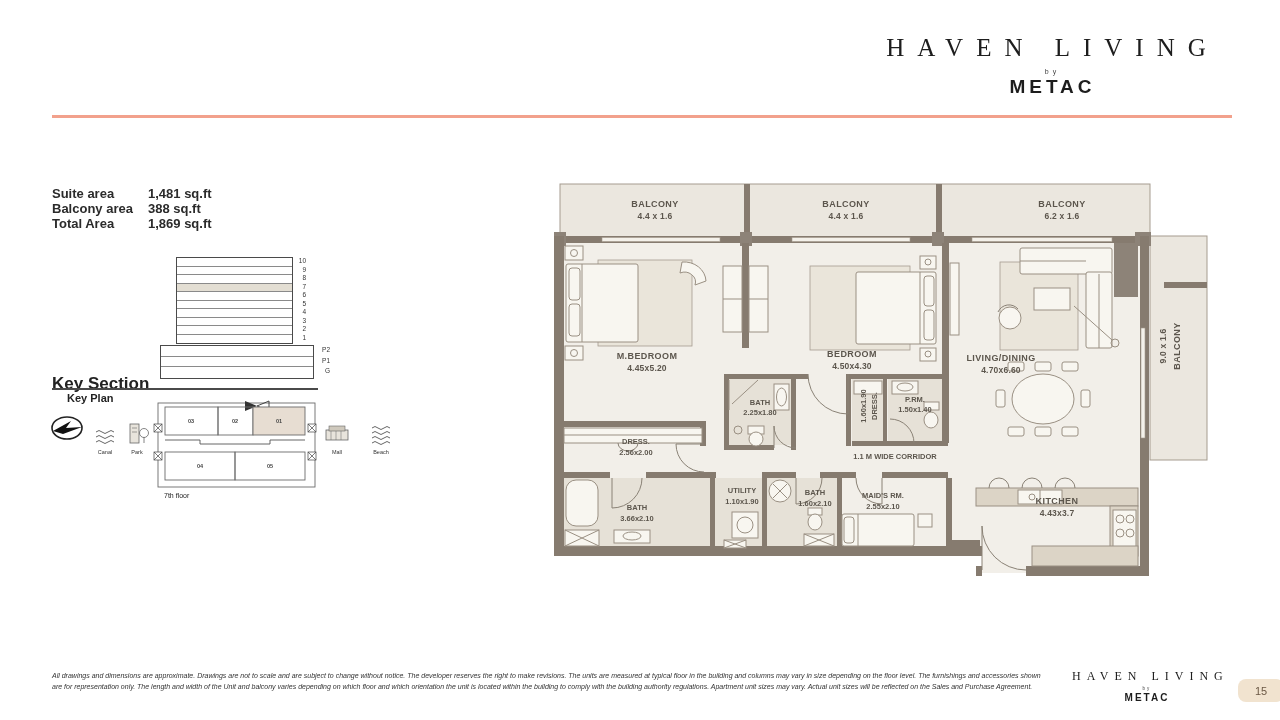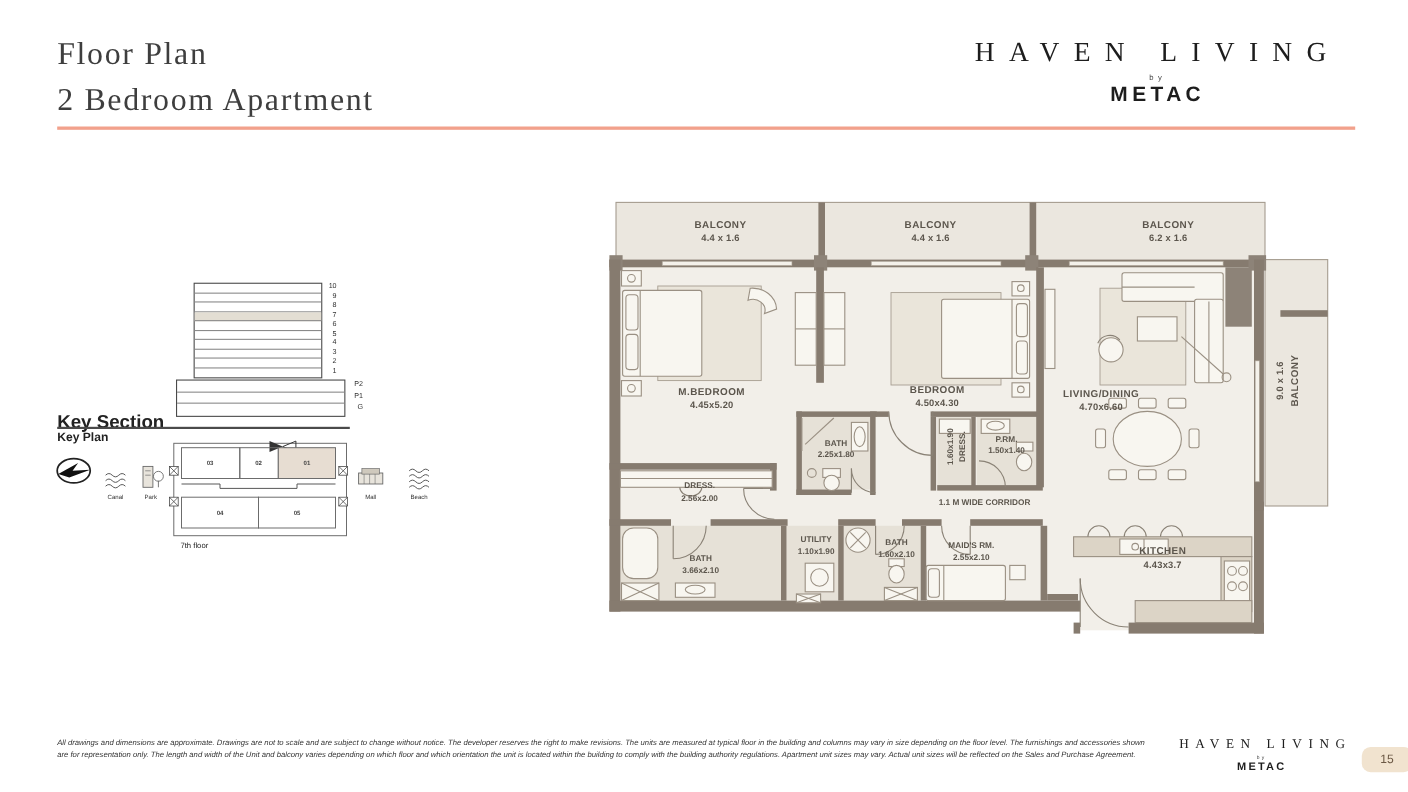--- a/index.html
+++ b/index.html
@@ -27,21 +27,21 @@
   .ks-row { position:relative; height:8.5px; border-bottom:1px solid #8a8a8a; }
   .ks-row:last-child { border-bottom:none; }
   .ks-row.hl { background:#e3ded3; }
   .ks-num { position:absolute; right:-14px; top:-1px; font-size:6.5px; color:#333; }
   .ks-base { position:absolute; left:160px; top:345px; width:154px; border:1px solid #4a4a4a; background:#fff; }
   .ks-brow { position:relative; height:10.5px; border-bottom:1px solid #8a8a8a; }
   .ks-brow:last-child { border-bottom:none; }
   .ks-bnum { position:absolute; right:-17px; top:0px; font-size:6.5px; color:#333; }
   .ks-title { position:absolute; left:52px; top:374px; font-size:17px; font-weight:700; color:#222; }
   .ks-divider { position:absolute; left:52px; top:388px; width:266px; height:2px; background:#4a4a4a; }
-  .kp-title { position:absolute; left:52px; top:392px; font-size:11px; font-weight:700; color:#222; }
+  .kp-title { position:absolute; left:67px; top:392px; font-size:11px; font-weight:700; color:#222; }
   
   .keyplan-svg { position:absolute; left:40px; top:400px; }
   .plan-svg { position:absolute; left:552px; top:178px; }
   .wall { fill:#867b6f; }
   .wall2 { fill:#8d8378; }
   .room { fill:#f2efe9; }
   .balc { fill:#ebe7df; }
   .tile { fill:#e6e1d7; }
   .counter { fill:#dcd4c6; stroke:#9a9083; stroke-width:1; }
   .furn { fill:#f8f6f0; stroke:#9a9083; stroke-width:1; }
@@ -64,31 +64,41 @@
   .footer-brand .fb-by { font-size:4.5px; letter-spacing:2px; margin-top:2px; color:#444; }
   .footer-brand .fb-co { font-size:10px; font-weight:700; letter-spacing:2px; margin-top:1px; }
   .page-badge { position:absolute; left:1238px; top:679px; width:46px; height:23px; border-radius:8px;
     display:flex; align-items:center; justify-content:center; font-size:11px; color:#6b5844; font-weight:400; }
 </style>
 </head>
 <body>
 
 <div id="page">
 
-  <div class="title-block">
-    <div class="title-line">Floor Plan</div>
-    <div class="title-line">2 Bedroom Apartment</div>
-  </div>
   <div class="brand-block">
     <div class="brand-name">HAVEN LIVING</div>
     <div class="brand-by">by</div>
     <div class="brand-co">METAC</div>
   </div>
   <div class="accent-line" style="background:#f2a18c;"></div>
 
+  <div class="areas">
+    <div class="arow">
+      <span class="alabel">Suite area</span>
+      <span>1,481 sq.ft</span>
+    </div>
+    <div class="arow">
+      <span class="alabel">Balcony area</span>
+      <span>388 sq.ft</span>
+    </div>
+    <div class="arow">
+      <span class="alabel">Total Area</span>
+      <span>1,869 sq.ft</span>
+    </div>
+  </div>
 
   <div class="ks-tower">
     <div class="ks-row">
         <span class="ks-num">10</span>
       </div>
     <div class="ks-row">
         <span class="ks-num">9</span>
       </div>
     <div class="ks-row">
         <span class="ks-num">8</span>

